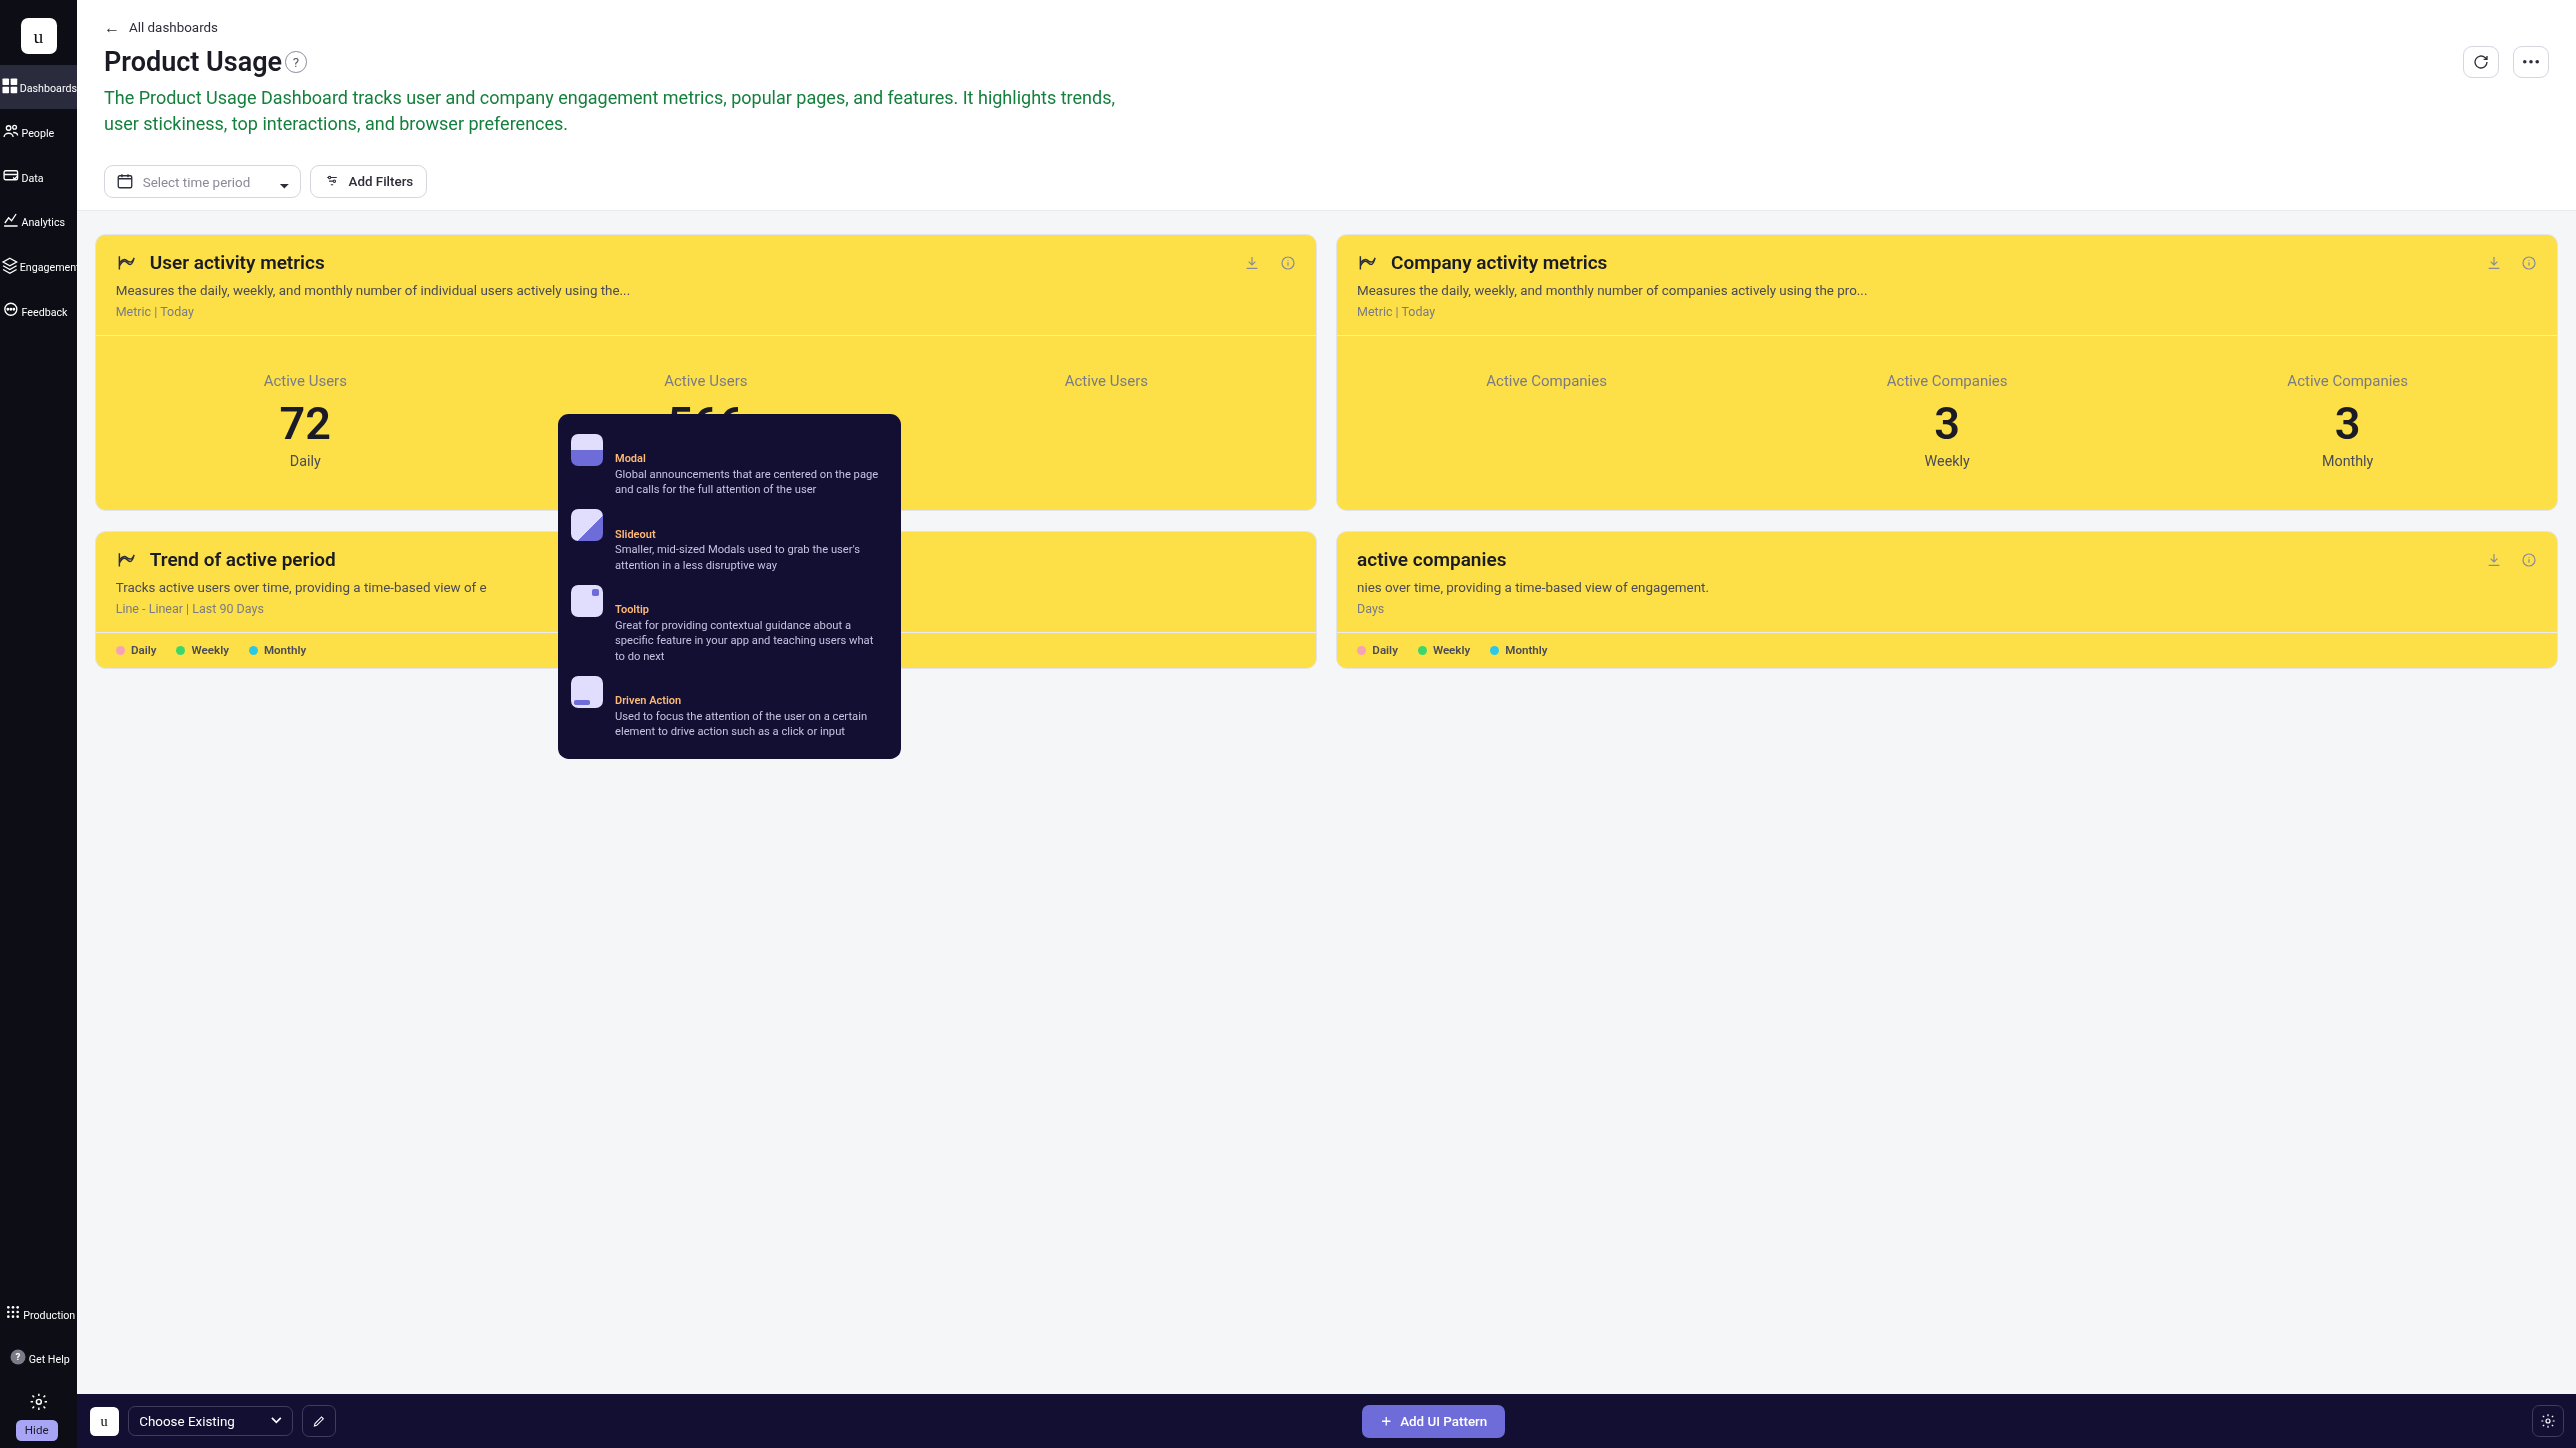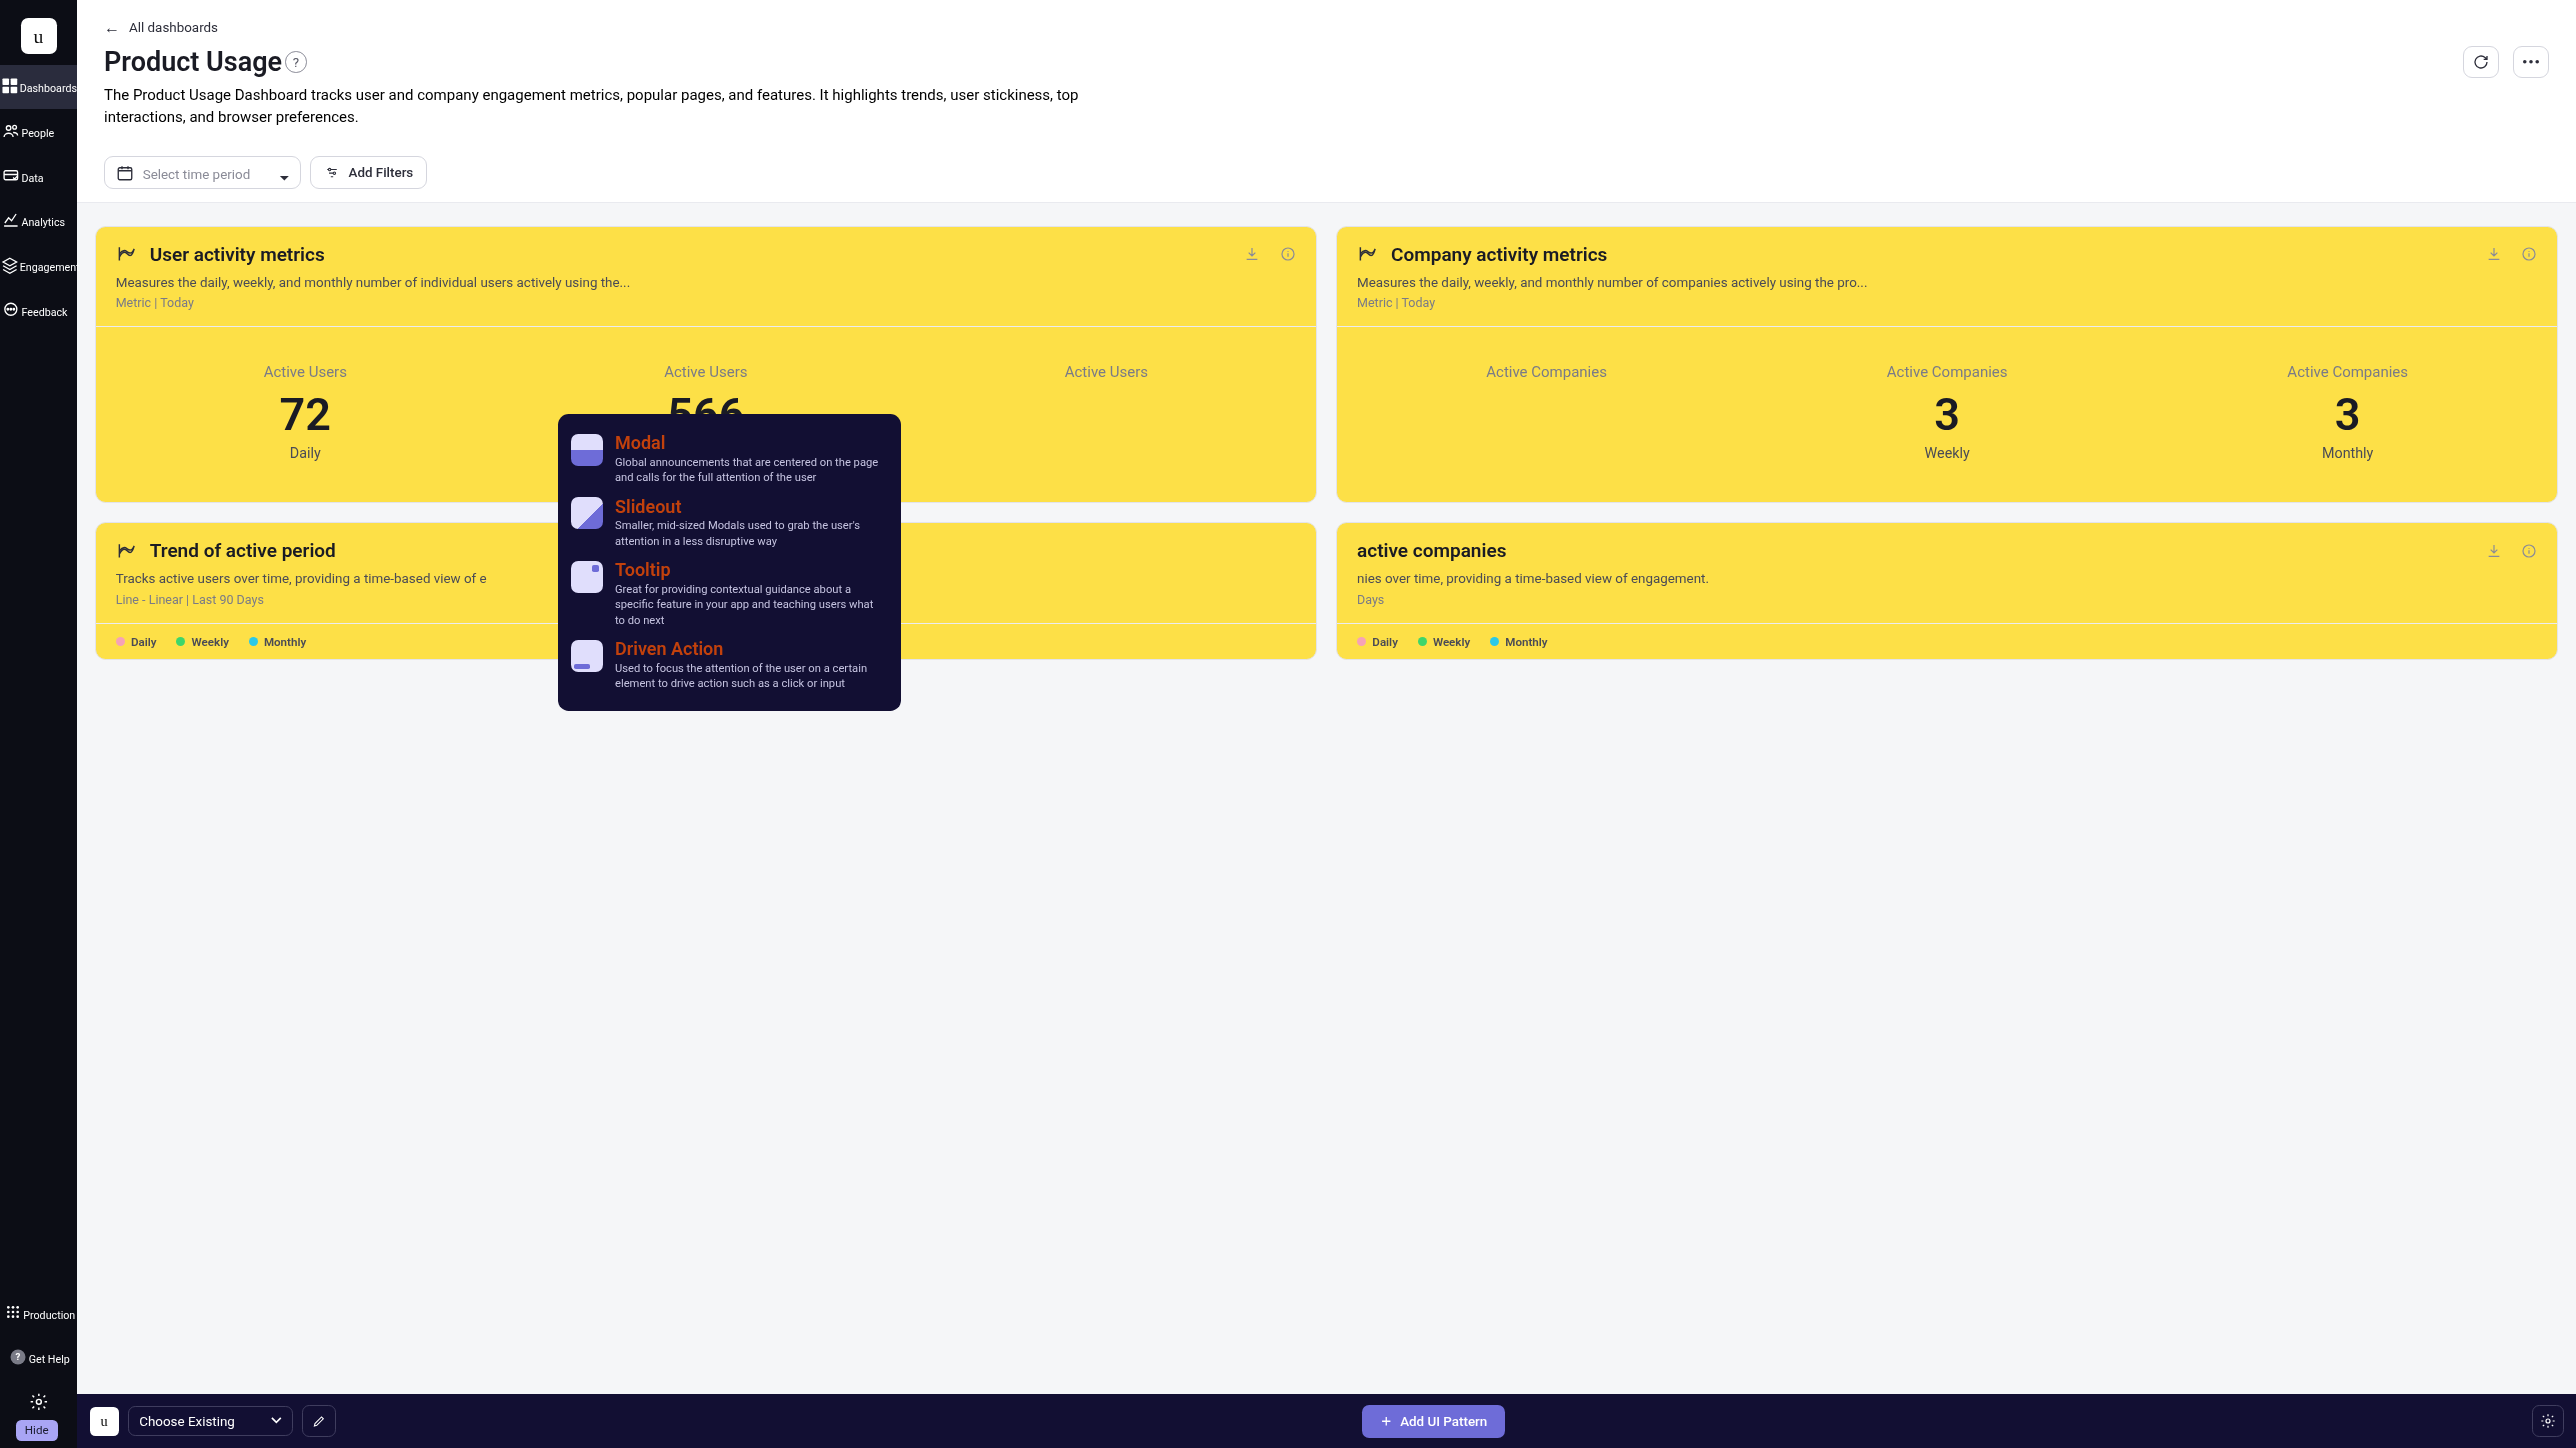--- a/index.html
+++ b/index.html
@@ -22,21 +22,21 @@
 .main { flex: 1; display: flex; flex-direction: column; position: relative; }
 .header { padding: 18px 27px 14.3px; background: #fff; }
 .back-row { display: flex; align-items: center; gap: 9px; margin-bottom: 9px; cursor: pointer; }
 .back-arrow-icon { font-size: 16px; color: #2d2e3a; }
 .back-text { font-size: 13.4px; color: #2d2e3a; }
 .title-row { display: flex; align-items: center; gap: 3px; justify-content: flex-end; }
 .page-title { font-size: 27px; font-weight: 600; color: #1a1b24; }
 .help-circle { width: 21.5px; height: 21.5px; border: 1.3px solid #8a8b97; border-radius: 50%; display: flex; align-items: center; justify-content: center; font-size: 13.4px; color: #5a5b67; cursor: pointer; }
 .title-actions { margin-left: auto; display: flex; gap: 14.3px; }
 .icon-button { width: 36px; height: 32px; border: 1.3px solid #d5d6de; border-radius: 9px; background: #fff; display: flex; align-items: center; justify-content: center; cursor: pointer; color: #2d2e3a; }
-.description { font-size: 15px; color: #000000; margin-top: 7.2px; line-height: 1.45; max-width: 1038px; }
+.description { font-size: 18px; color: #15803d; margin-top: 7.2px; line-height: 1.45; max-width: 1038px; }
 
 .filter-bar { padding: 12.5px 27px; background: #fff; border-top: 0.9px solid transparent; border-bottom: 0.9px solid #e9eaef; display: flex; gap: 9px; }
 .time-select { display: flex; align-items: flex-end; gap: 9px; border: 1.3px solid #d5d6de; border-radius: 9px; padding: 6.3px 10.7px; background: #fff; cursor: pointer; min-width: 197px; }
 .time-placeholder { color: #8a8b97; font-size: 13.4px; flex: 1; }
 .add-filter-btn { display: flex; align-items: center; gap: 9px; border: 1.3px solid #d5d6de; border-radius: 9px; padding: 6.3px 12.5px; background: #fff; cursor: pointer; font-size: 13.4px; color: #2d2e3a; font-weight: 500; }
 
 .scroll-area { flex: 1; overflow-y: auto; padding: 23px 18px 89px; }
 .cards-row { display: grid; grid-template-columns: 1fr 1fr; gap: 19.7px; margin-bottom: 19.7px; }
 .card { background: #fde047; border: 0.9px solid #e3e4eb; border-radius: 10.7px; padding: 0; }
 .card-header { padding: 16px 19.7px 0; }
@@ -61,21 +61,21 @@
 .popup { position: absolute; top: 414px; left: 481px; width: 343px; background: #120f33; border-radius: 10.7px; padding: 12.5px 18px 14.3px 12.5px; z-index: 50; color: #fff; }
 .popup-item { display: flex; gap: 12.5px; padding: 5.4px 0; cursor: pointer; }
 .popup-icon { width: 32px; height: 32px; border-radius: 7.2px; flex-shrink: 0; margin-top: 1.8px; }
 .popup-icon.modal { background: linear-gradient(180deg, #e0defc 50%, #6e6cd8 50%); }
 .popup-icon.slideout { background: linear-gradient(135deg, #e0defc 60%, #6e6cd8 60%); }
 .popup-icon.tooltip { background: #e0defc; position: relative; }
 .popup-icon.tooltip::after { content:''; position:absolute; top:3.6px; right:3.6px; width:7.2px; height:7.2px; background:#6e6cd8; border-radius:1.8px; }
 .popup-icon.driven { background: #e0defc; position: relative; }
 .popup-icon.driven::after { content:''; position:absolute; bottom:3.6px; left:3.6px; width:16px; height:4.5px; background:#6e6cd8; border-radius:1.8px; }
 .popup-text { flex: 1; }
-.popup-title { font-size: 18px; font-weight: 600; color: #c2410c; }
+.popup-title { font-size: 11px; font-weight: 600; color: #fdba74; margin-top: 20px; }
 .popup-desc { font-size: 11.2px; color: #c5c3e0; line-height: 1.35; margin-top: 1.8px; }
 
 
 .bottom-bar { position: absolute; bottom: 0; left: 0; right: 0; height: 54px; background: #120f33; display: flex; align-items: center; padding: 0 12.5px; z-index: 40; }
 .bottom-logo { width: 29px; height: 29px; background: #fff; border-radius: 5.4px; display:flex;align-items:center;justify-content:center; font-family:cursive; }
 .bottom-select { display: flex; align-items: center; gap: 36px; border: 1.3px solid #3f3d5e; border-radius: 7.2px; padding: 6.3px 10.7px; margin-left: 9px; color: #fff; font-size: 13.4px; cursor: pointer; }
 .bottom-edit { width: 34px; height: 32px; border: 1.3px solid #3f3d5e; border-radius: 7.2px; display:flex; align-items:center; justify-content:center; margin-left: 9px; cursor:pointer; color:#fff; }
 .bottom-spacer { flex: 1; }
 .add-pattern-btn { background: #6e6cd8; color: #fff; padding: 9px 18px; border-radius: 7.2px; display:flex; align-items:center; gap:7.2px; font-size:13.4px; cursor:pointer; font-weight:500; }
 .bottom-gear { width: 32px; height: 32px; border: 1.3px solid #3f3d5e; border-radius: 7.2px; display:flex; align-items:center; justify-content:center; cursor:pointer; color:#fff; margin-left: auto; }

